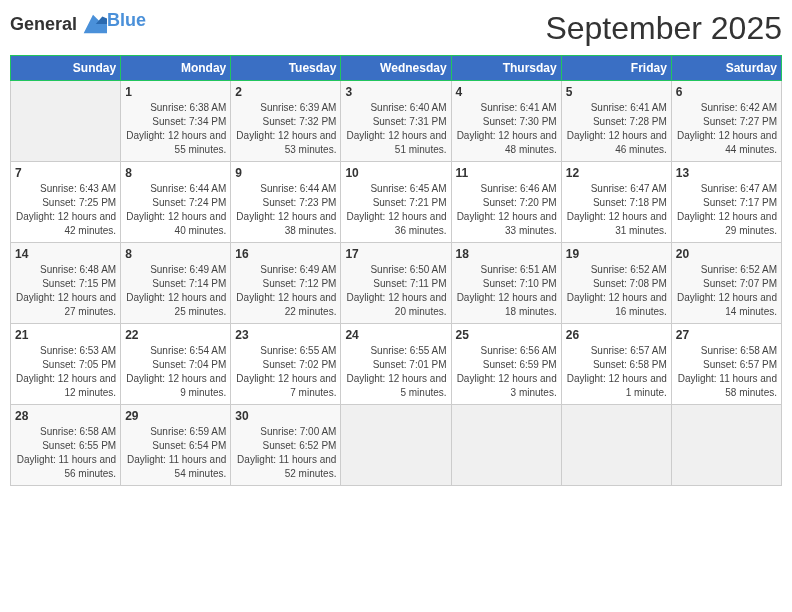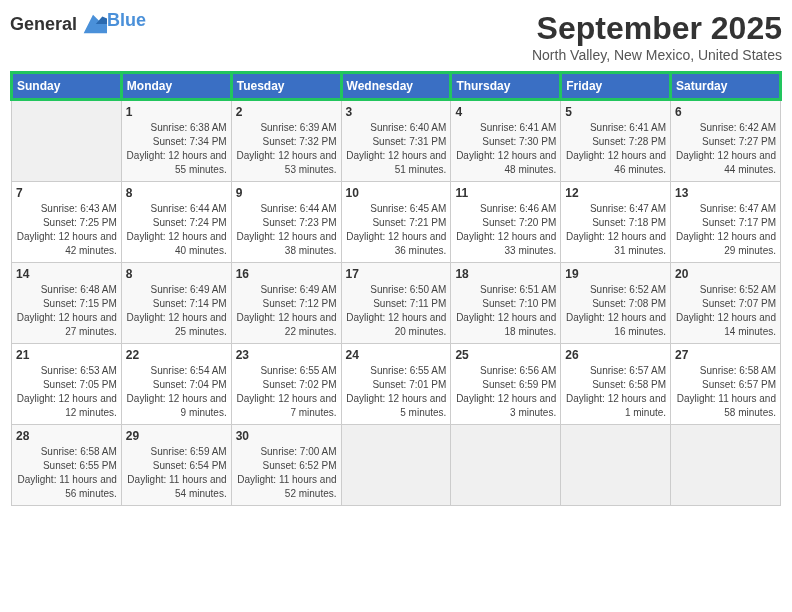--- a/index.html
+++ b/index.html
@@ -33,40 +33,40 @@
     .logo-icon {
       width: 28px;
       height: 28px;
       margin-left: 2px;
     }
     .title-block {
       text-align: right;
     }
     .month-title {
       font-size: 32px;
-      font-weight: bold;
+      font-weight: normal;
       color: #333;
     }
     .location-title {
       font-size: 14px;
       color: #555;
     }
     table {
       width: 100%;
       border-collapse: collapse;
       font-size: 11px;
     }
     thead tr th {
       background-color: #3a6fc4;
       color: #fff;
       padding: 5px 4px;
-      text-align: left;
+      text-align: right;
       font-size: 12px;
       font-weight: bold;
-      border: 3px solid #22c55e;
+      border: 1px solid #22c55e;
     }
     tbody tr td {
       border: 1px solid #ccc;
       vertical-align: top;
       padding: 4px;
       width: 108px;
       min-height: 70px;
       color: #333;
       background: #fff;
     }
@@ -104,21 +104,20 @@
           <polygon points="18,14 25,6 30,8 30,14" fill="#2a6ab0"></polygon>
         </svg>
       </div>
       <div>
         <span class="logo-text-blue">Blue</span>
       </div>
     </div>
   </div>
   <div class="title-block">
     <div class="month-title">September 2025</div>
-    <div class="location-title">North Valley, New Mexico, United States</div>
   </div>
 </div>
 
 <table>
   <thead>
     <tr>
     <th>Sunday</th>
         <th>Monday</th>
         <th>Tuesday</th>
         <th>Wednesday</th>

